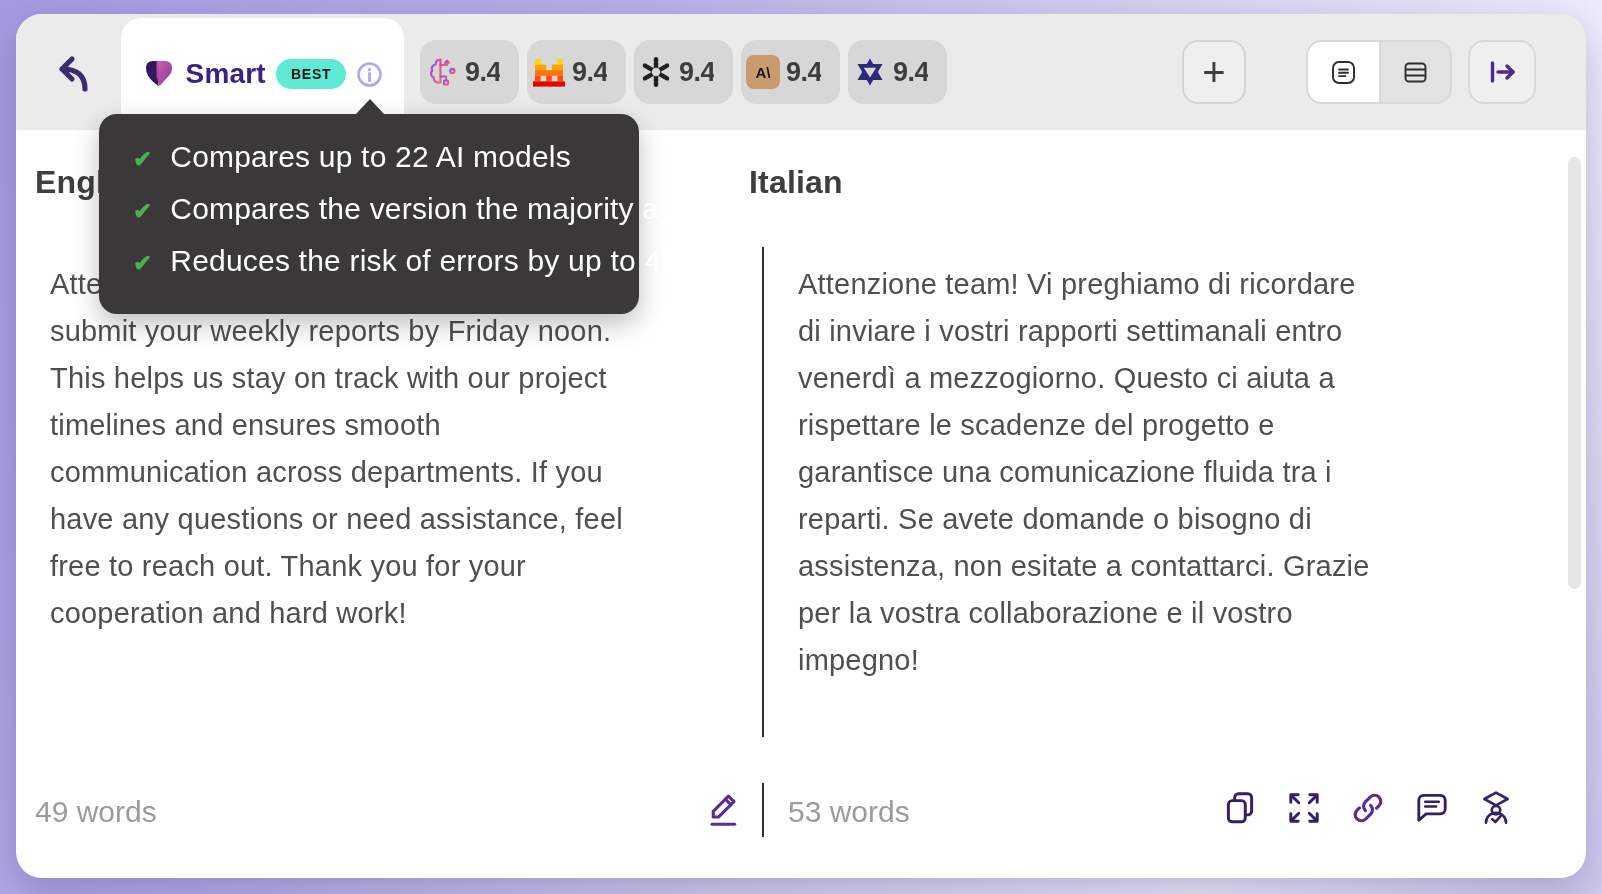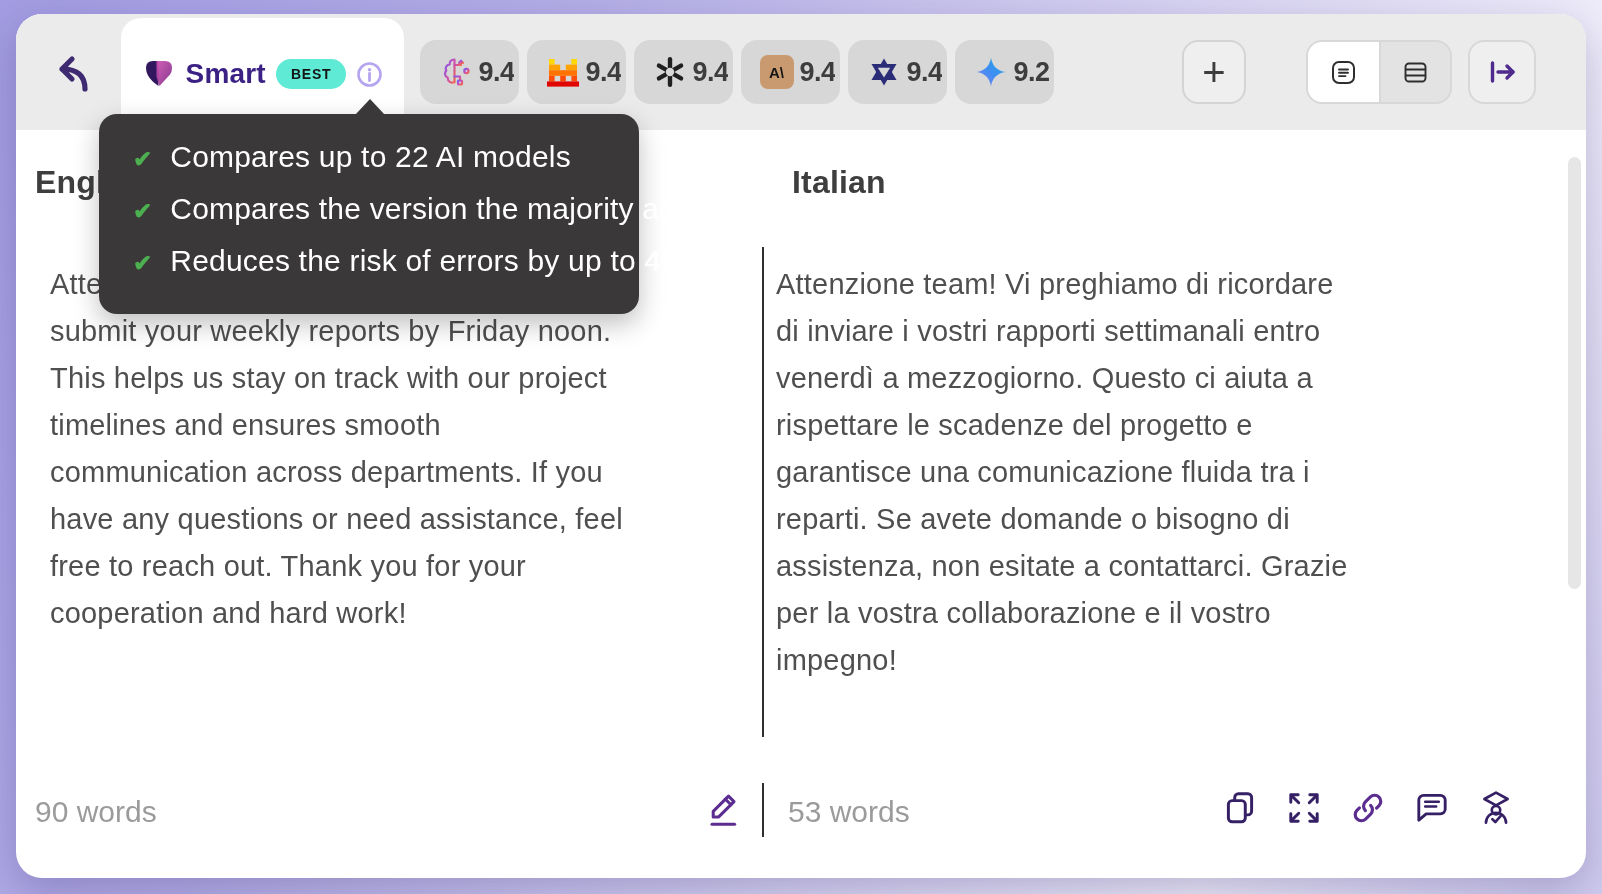--- a/index.html
+++ b/index.html
@@ -15,21 +15,21 @@
   .back { left:22px; top:30px; width:58px; height:58px; }
 
   .smart-tab { position:absolute; left:105px; top:4px; width:283px; height:112px; background:#ffffff;
                border-radius:20px 20px 0 0; display:flex; align-items:center; justify-content:center; gap:10px; cursor:pointer; }
   .smart-label { font-size:28px; font-weight:800; color:#3b2184; letter-spacing:.2px; }
   .best-badge { background:#5eead4; color:#141414; font-size:14px; font-weight:800; letter-spacing:.8px;
                 padding:7px 15px; border-radius:999px; }
 
   .tabs { position:absolute; left:404px; top:26px; display:flex; gap:8px; }
   .mtab { width:99px; height:64px; border-radius:16px; background:#d7d7d7; display:flex; align-items:center;
-          padding-left:13px; gap:6px; overflow:hidden; cursor:pointer; flex:none;justify-content:center; }
+          padding-left:5px; gap:6px; overflow:hidden; cursor:pointer; flex:none; }
   .micon { width:34px; height:34px; flex:none; display:flex; align-items:center; justify-content:center; }
   .score { width:35px; overflow:hidden; flex:none; }
   .score-in { font-size:27px; font-weight:600; color:#3d3d3d; white-space:nowrap; letter-spacing:-.5px; }
   .anthropic-chip { width:34px; height:34px; background:#c9996f; border-radius:8px; display:flex; align-items:center;
                     justify-content:center; font-size:15px; font-weight:800; color:#141414; }
 
   .add { left:1166px; top:26px; width:64px; height:64px; border-radius:16px; border:2px solid #d4d4d4;
          background:#efefef; font-size:40px; font-weight:300; color:#3d3d3d; font-family:"Liberation Sans",sans-serif; }
 
   .vtoggle { position:absolute; left:1290px; top:26px; width:146px; height:64px; border:2px solid #d8d8d8;
@@ -46,26 +46,26 @@
   .tooltip::before { content:""; position:absolute; top:-15px; left:256px; width:0; height:0;
              border-left:15px solid transparent; border-right:15px solid transparent; border-bottom:16px solid #3a3838; }
   .trow { display:flex; gap:18px; align-items:baseline; line-height:33px; margin-bottom:16px; }
   .trow:last-child { margin-bottom:0; }
   .check { color:#4caf50; font-size:23px; font-weight:700; flex:none; }
   .ttext { color:#ffffff; font-size:30px; letter-spacing:.2px; white-space:nowrap; }
 
   
   .heading { position:absolute; top:149px; font-size:32px; line-height:38px; font-weight:800; color:#3e3e3e; letter-spacing:.2px; }
   #h-en { left:19px; }
-  #h-it { left:776px;text-align:right; }
+  #h-it { left:733px;text-align:right; }
 
   .textblock { position:absolute; top:247px; font-size:29px; line-height:47px; color:#4f4f4f;
                white-space:pre-line; letter-spacing:.2px; }
   #t-en { left:34px; width:712px; }
-  #t-it { left:760px; width:730px; }
+  #t-it { left:782px; width:730px; }
 
   .vdiv { position:absolute; left:746px; top:233px; width:2px; height:490px; background:#2f2f2f; }
   .bdiv { position:absolute; left:746px; top:769px; width:2px; height:54px; background:#2f2f2f; }
 
   .wordcount { position:absolute; top:781px; font-size:30px; color:#9b9b9b; }
   #wc-en { left:19px; }
   #wc-it { left:772px; }
 
   .edit-btn { left:684px; top:770px; width:46px; height:50px; }
 
@@ -181,35 +181,20 @@
               <polygon points="17,3.5 29.5,25 4.5,25"></polygon>
               <polygon points="17,30.5 4.5,9 29.5,9"></polygon>
             </g>
             <polygon points="17,22.5 10.8,12.8 23.2,12.8" fill="#d7d7d7"></polygon>
           </svg>
         </span>
         <span class="score"><span class="score-in">9.4</span></span>
       </div>
 
 
-      <div class="mtab">
-        <span class="micon">
-          <svg width="34" height="34" viewBox="0 0 34 34">
-            <defs>
-                <linearGradient id="gmg" x1="0" y1="1" x2="1" y2="0">
-              <stop offset="0" stop-color="#8485f1"></stop>
-                  <stop offset="0.5" stop-color="#3e8ef2"></stop>
-                  <stop offset="1" stop-color="#1fa8e0"></stop>
-                </linearGradient>
-              </defs>
-            <path d="M17 2.5 C18.1 10.7 23.3 15.9 31.5 17 C23.3 18.1 18.1 23.3 17 31.5 C15.9 23.3 10.7 18.1 2.5 17 C10.7 15.9 15.9 10.7 17 2.5 Z" fill="url(#gmg)"></path>
-          </svg>
-        </span>
-        <span class="score"><span class="score-in">9.2</span></span>
-      </div>
 
     </div>
 
     <button class="iconbtn add">+</button>
 
     <div class="vtoggle">
       <button class="vseg active">
         <svg width="27" height="27" viewBox="0 0 27 27">
           <rect x="3" y="3" width="21" height="21" rx="6" fill="none" stroke="#2e2e2e" stroke-width="2"></rect>
           <path d="M9 10.5 H18 M9 13.8 H18 M9 17.1 H15.5" stroke="#2e2e2e" stroke-width="1.9" stroke-linecap="round" fill="none"></path>
@@ -251,21 +236,21 @@
 rispettare le scadenze del progetto e
 garantisce una comunicazione fluida tra i
 reparti. Se avete domande o bisogno di
 assistenza, non esitate a contattarci. Grazie
 per la vostra collaborazione e il vostro
 impegno!</div>
 
   <div class="vdiv"></div>
   <div class="bdiv"></div>
 
-  <span class="wordcount" id="wc-en">90 words</span>
+  <span class="wordcount" id="wc-en">49 words</span>
   <span class="wordcount" id="wc-it">53 words</span>
 
   <button class="iconbtn edit-btn">
     <svg width="44" height="44" viewBox="0 0 36 36">
       <g stroke="#5b2d91" stroke-width="2.5" fill="none" stroke-linecap="round" stroke-linejoin="round">
         <path d="M22.5 7.5 L27 12 L14.5 24.5 H10 V20 Z"></path>
         <path d="M20 10 L24.5 14.5"></path>
         <path d="M9 30.5 H27.5"></path>
       </g>
     </svg>

